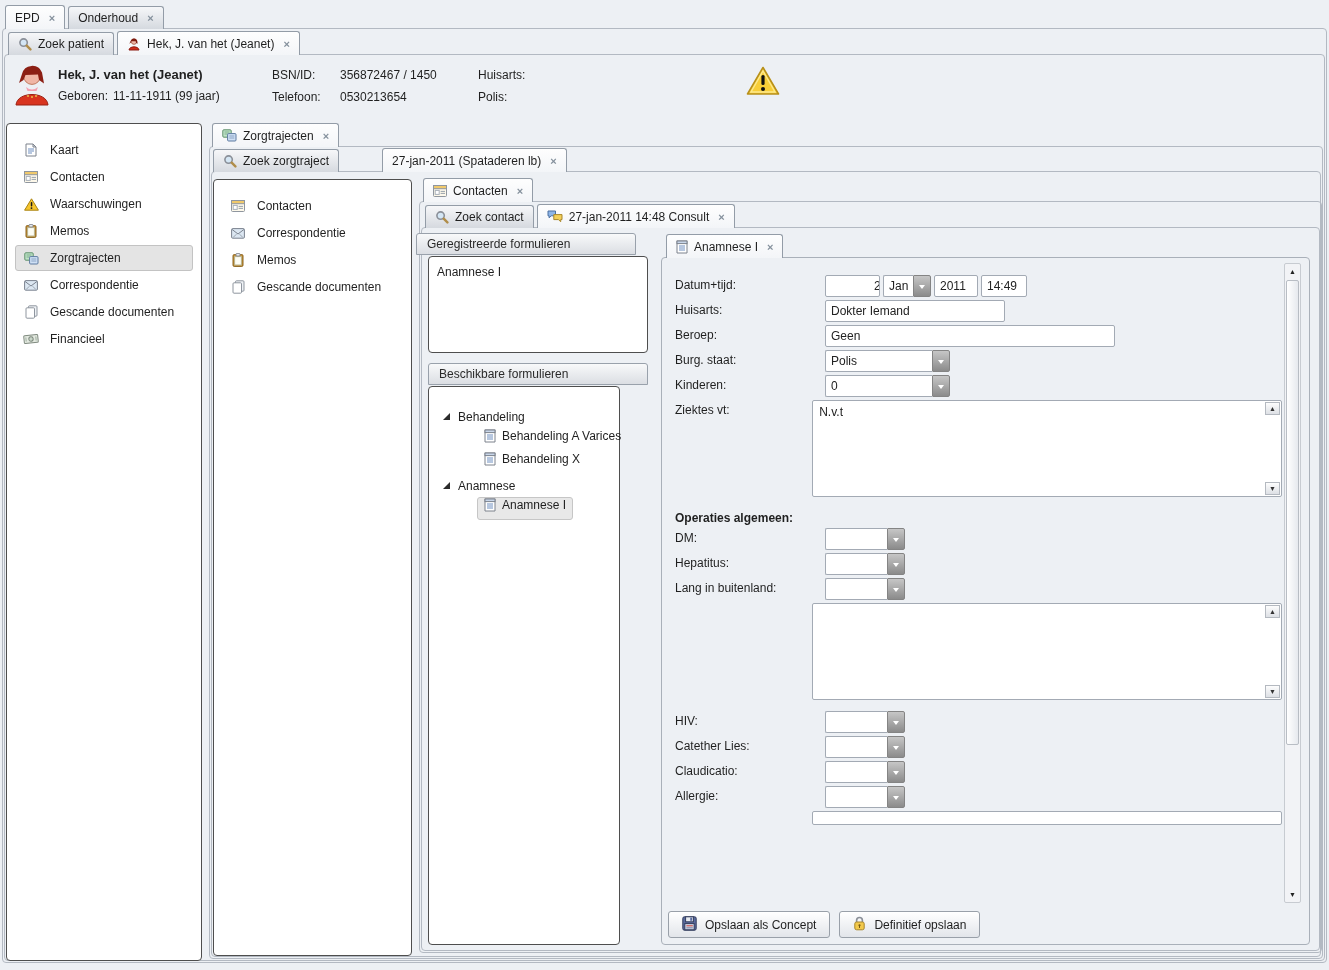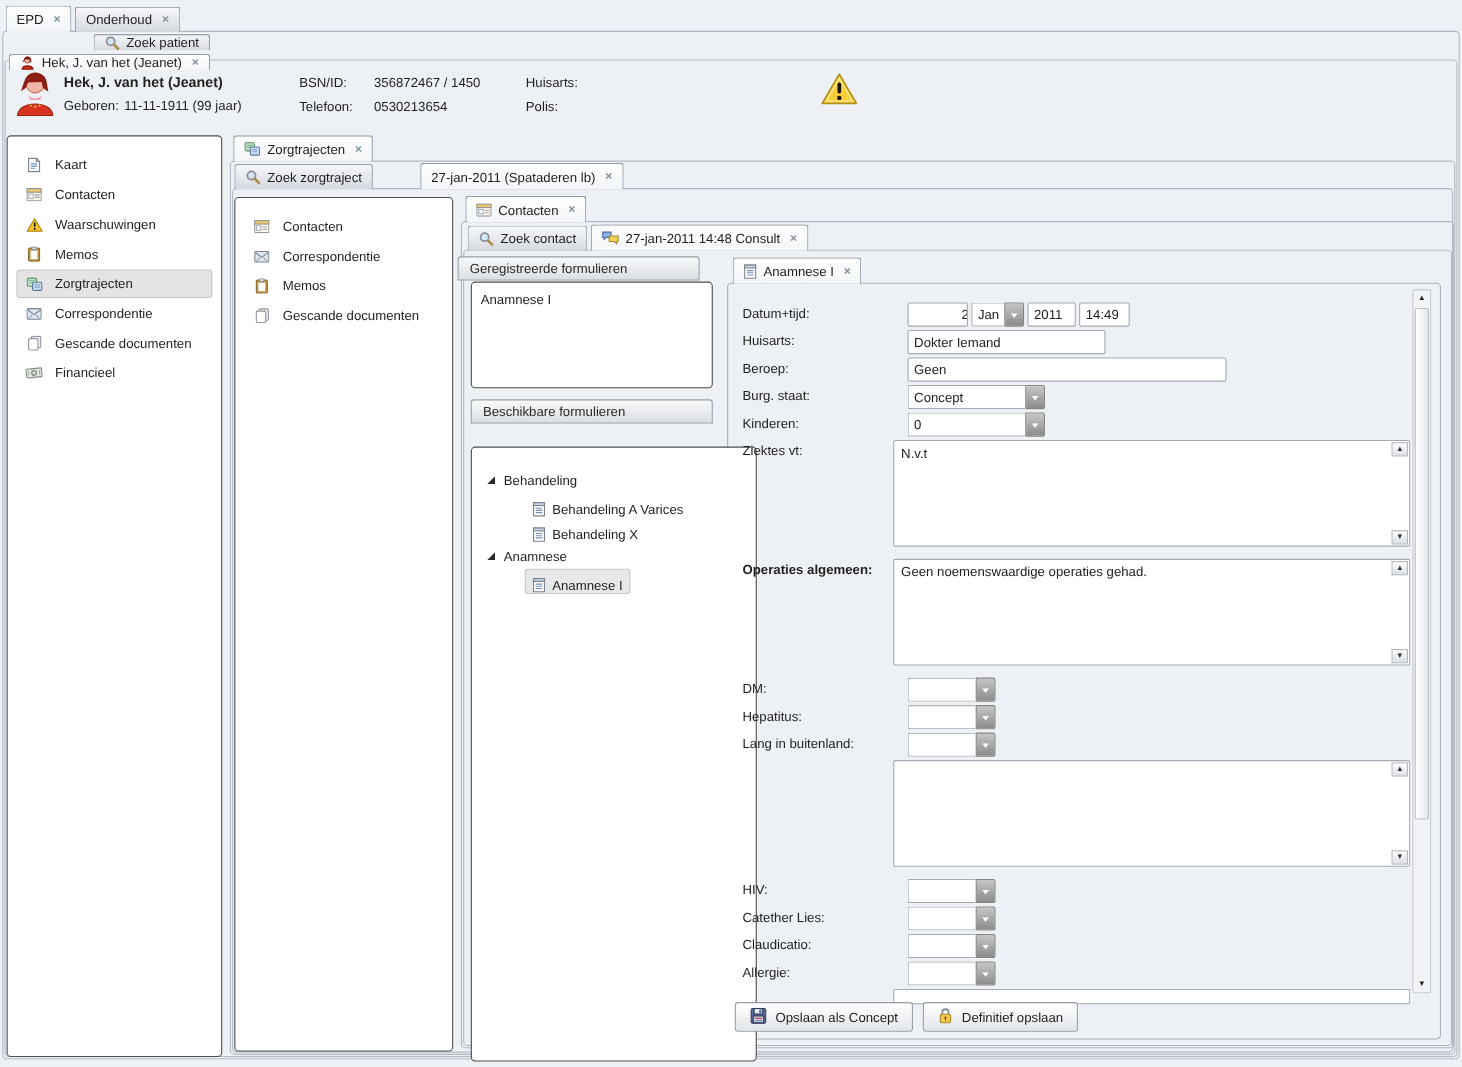--- a/index.html
+++ b/index.html
@@ -33,21 +33,21 @@
   .phead {
     position:absolute; height:22px; z-index:2;
     background:linear-gradient(#f8f9fa,#dbdee3);
     border:1px solid #99a1ab; border-radius:3px 3px 0 0;
     display:flex; align-items:center; padding:0 10px; color:#2a2a2a;
   }
   .listbox { padding:8px; }
   .tree { padding:18px 0 0 14px; }
   .tnode { display:flex; align-items:center; gap:8px; height:23px; }
   .tri { width:0; height:0; border-right:7px solid #2b2b2b; border-top:7px solid transparent; }
-  .tchild { margin-left:34px; display:flex; align-items:flex-end; gap:6px; height:23px; padding:0 6px;
+  .tchild { margin-left:34px; display:flex; align-items:flex-start; gap:6px; height:23px; padding:0 6px;
     border:1px solid transparent; border-radius:3px; width:max-content; }
   .tchild.selected { background:#e8e8e8; border-color:#c6c6c6; }
   
   .hdr-text { position:absolute; z-index:2; }
   .b { font-weight:bold; }
   
   .form-body { position:absolute; left:662px; top:258px; width:620px; height:686px; z-index:2; padding:17px 0 0 13px; overflow:hidden; }
   .frow { display:flex; margin-bottom:3px; }
   .flabel { width:150px; padding-top:3px; color:#1f1f1f; }
   .tbox { height:22px; padding:3px 5px; background:#fff; border:1px solid #a3aab4; border-radius:2px; color:#222; overflow:hidden; white-space:nowrap; }
@@ -90,21 +90,21 @@
 <div id="tabbar1" class="tabstrip" style="left:5px;top:5px;">
     <div class="tab active">
       <span>EPD</span>
       <span class="close">×</span>
     </div>
     <div class="tab">
       <span>Onderhoud</span>
       <span class="close">×</span>
     </div>
   </div>
-<div id="tabbar2" class="tabstrip" style="left:8px;top:31px;flex-direction:column;">
+<div id="tabbar2" class="tabstrip" style="left:8px;top:31px;">
     <div class="tab">
       <span class="ticon">
         <svg width="14" height="14" viewBox="0 0 14 14">
           <circle cx="5.6" cy="5.6" r="3.7" fill="#d4e6f4" stroke="#8a8f98" stroke-width="1.6"></circle>
           <line x1="8.7" y1="8.7" x2="12.4" y2="12.4" stroke="#b08d4a" stroke-width="2.4" stroke-linecap="round"></line>
         </svg>
       </span>
       <span>Zoek patient</span>
     </div>
     <div class="tab active">
@@ -372,21 +372,21 @@
   <span>Geregistreerde formulieren</span>
 </div>
 <div class="whitebox" style="left:428px;top:256px;width:220px;height:97px;">
   <div id="reglist" class="listbox">
       <div>Anamnese I</div>
     </div>
 </div>
 <div class="phead" style="left:428px;top:363px;width:220px;">
   <span>Beschikbare formulieren</span>
 </div>
-<div class="whitebox" style="left:428px;top:406px;width:260px;height:559px;">
+<div class="whitebox" style="left:428px;top:386px;width:192px;height:559px;">
   <div id="formtree" class="tree">
       <div class="tnode">
         <span class="tri"></span>
         <span>Behandeling</span>
       </div>
       <div class="tchild">
         <span style="display: inline-flex;">
           <svg width="12" height="14" viewBox="0 0 12 14">
             <path d="M1 1 h10 v12 H1 Z" fill="#fff" stroke="#7c828c"></path>
             <rect x="1" y="1" width="10" height="2.6" fill="#c8d6ea" stroke="#7c828c"></rect>
@@ -447,42 +447,41 @@
       <div class="flabel">Huisarts:</div>
       <div class="tbox" style="width: 180px;">Dokter Iemand</div>
     </div>
     <div class="frow">
       <div class="flabel">Beroep:</div>
       <div class="tbox" style="width: 290px;">Geen</div>
     </div>
     <div class="frow">
       <div class="flabel">Burg. staat:</div>
       <div class="combo">
-        <div class="tbox" style="width: 107px;">Concept</div>
+        <div class="tbox" style="width: 107px;">Polis</div>
         <div class="dd-btn">
           <i></i>
         </div>
       </div>
     </div>
     <div class="frow">
       <div class="flabel">Kinderen:</div>
       <div class="combo">
         <div class="tbox" style="width: 107px;">0</div>
         <div class="dd-btn">
           <i></i>
         </div>
       </div>
     </div>
     <div class="frow">
       <div class="flabel">Ziektes vt:</div>
       <div class="tarea" style="height: 97px;"><span>N.v.t</span><div class="ta-up">▲</div><div class="ta-dn">▼</div></div>
     </div>
     <div class="frow">
       <div class="flabel b">Operaties algemeen:</div>
-      <div class="tarea" style="height: 97px;"><span>Geen noemenswaardige operaties gehad.</span><div class="ta-up">▲</div><div class="ta-dn">▼</div></div>
     </div>
     <div class="frow">
       <div class="flabel">DM:</div>
       <div class="combo">
         <div class="tbox" style="width: 62px;"></div>
         <div class="dd-btn">
           <i></i>
         </div>
       </div>
     </div>

